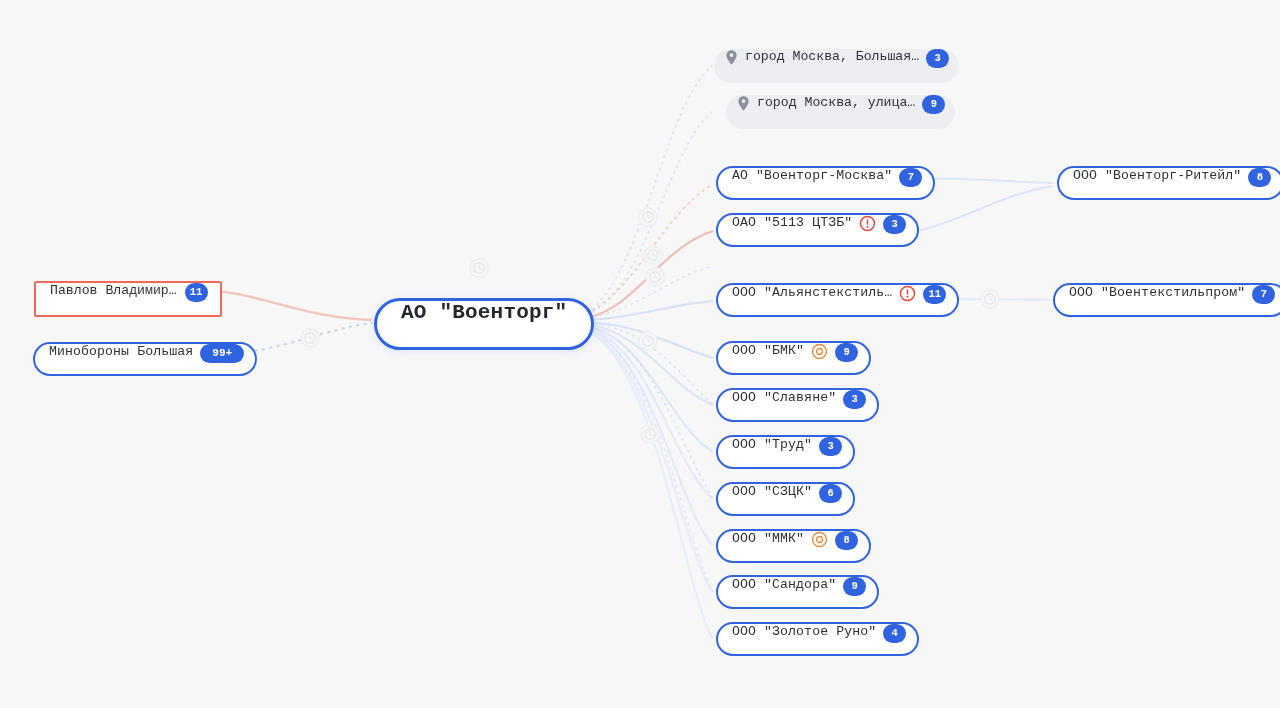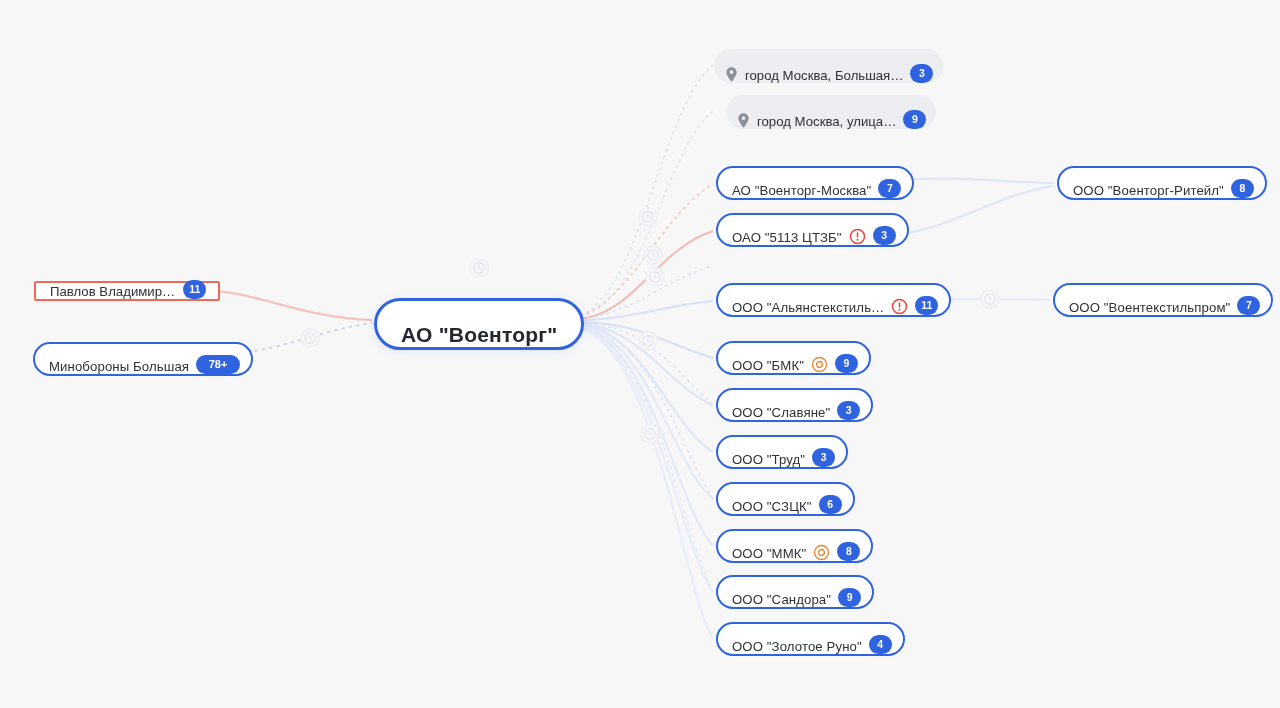--- a/index.html
+++ b/index.html
@@ -17,24 +17,25 @@
   }
   #edge-layer {
     position: absolute;
     left: 0; top: 0;
     width: 1280px;
     height: 708px;
   }
   .node {
     position: absolute;
     display: flex;
-    align-items: flex-end;
+    align-items: flex-start;
     box-sizing: border-box;
     white-space: nowrap;
     z-index: 5;
+    font-family: Liberation Mono, monospace;
   }
   
   .node.pill {
     height: 34px;
     padding: 0 11px 0 14px;
     border: 2px solid #2f63e0;
     border-radius: 19px;
     background: #ffffff;
     gap: 7px;
   }
@@ -53,21 +54,21 @@
     box-shadow: 0 2px 10px rgba(47,99,224,.10);
   }
   .node.root .label {
     font-size: 21px;
     font-weight: bold;
     color: #23272e;
     letter-spacing: .2px;
   }
   
   .node.selected {
-    height: 20px;
+    height: 36px;
     padding: 0 12px 0 14px;
     border: 2px solid #ef6a56;
     border-radius: 2px;
     background: #ffffff;
     gap: 8px;
   }
   .node.selected .label {
     font-size: 13.2px;
     color: #2e3238;
   }
@@ -198,21 +199,21 @@
     <span class="label">АО "Военторг"</span>
   </div>
 
   <div id="left-nodes">
       <div class="node selected" style="left: 34px; top: 281px;">
         <span class="label">Павлов Владимир…</span>
         <span class="badge">11</span>
       </div>
       <div class="node pill" style="left: 33px; top: 342px;">
         <span class="label">Минобороны Большая</span>
-        <span class="badge wide">78+</span>
+        <span class="badge wide">99+</span>
       </div>
     </div>
   <div id="address-nodes">
       <div class="node address" style="left: 714px; top: 49px;">
         <span class="icon pin">
           <svg width="13" height="17" viewBox="0 0 13 17">
             <path d="M6.5 1.2 C3.6 1.2 1.4 3.4 1.4 6.2 C1.4 9.9 6.5 15.6 6.5 15.6 C6.5 15.6 11.6 9.9 11.6 6.2 C11.6 3.4 9.4 1.2 6.5 1.2 Z" fill="#8b9099"></path>
             <circle cx="6.5" cy="6.1" r="1.9" fill="#eceef1"></circle>
           </svg>
         </span>

